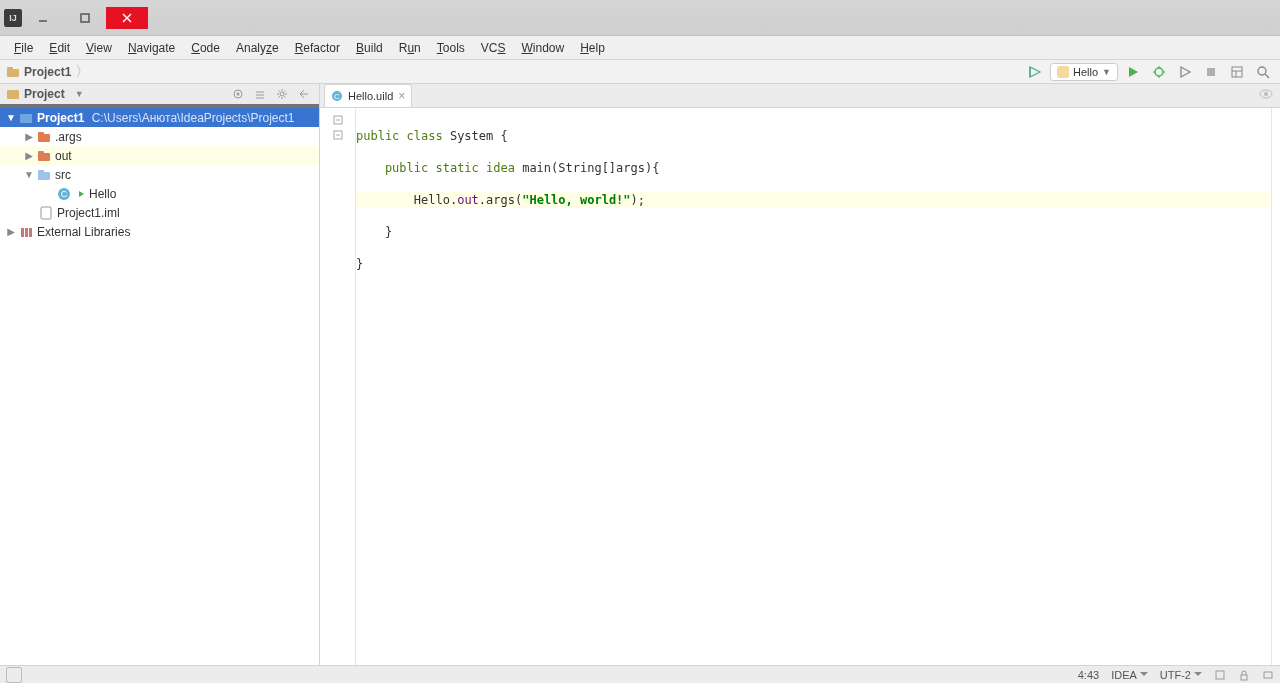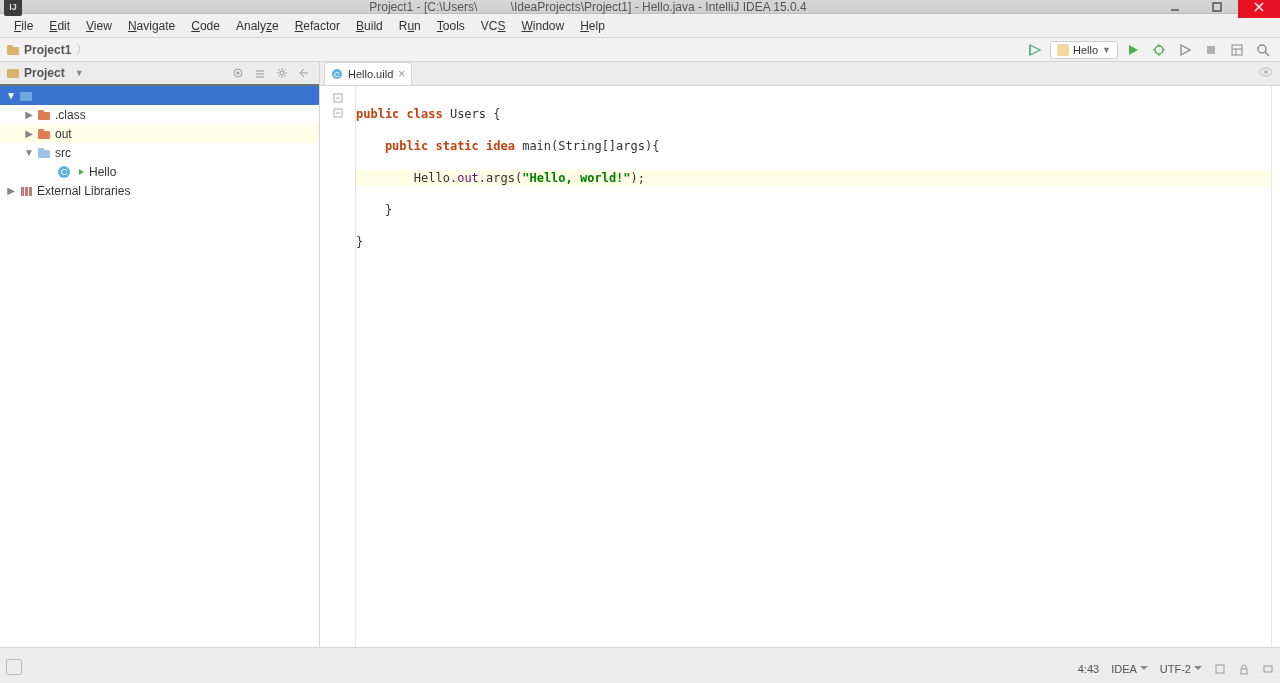--- a/index.html
+++ b/index.html
@@ -8,21 +8,21 @@
   font-size: 12px;
   background: #f0f0f0;
   width: 1280px;
   height: 683px;
   overflow: hidden;
   display: flex;
   flex-direction: column;
   color: #333;
 }
 .titlebar {
-  height: 14px;
+  height: 36px;
   background: linear-gradient(#d6d6d6, #cfcfcf);
   display: flex;
   align-items: center;
   position: relative;
   border-bottom: 1px solid #bfbfbf;
 }
 .titlebar .app-icon {
   width: 18px; height: 18px;
   background: #3c3c3c;
   color: #ddd;
@@ -99,21 +99,21 @@
   flex:1;display:flex;overflow:hidden;
 }
 .project-panel {
   width:320px;
   border-right:1px solid #d4d4d4;
   background:#fff;
   display:flex;flex-direction:column;
 }
 .project-header {
   height:24px;background:#ececec;
-  border-bottom:2px solid #737373;
+  border-bottom:4px solid #737373;
   display:flex;align-items:center;
   padding:0 6px;
 }
 .project-header .hdr-left {display:flex;align-items:center;gap:4px;font-weight:bold;color:#555;}
 .project-header .hdr-left .proj-icon {width:14px;height:14px;}
 .project-header .hdr-left .chev-down {font-size:9px;color:#888;margin-left:6px;}
 .project-header .hdr-right {margin-left:auto;display:flex;align-items:center;gap:4px;}
 .project-header .hdr-btn {width:18px;height:18px;display:flex;align-items:center;justify-content:center;color:#888;}
 .project-tree {
   flex:1;overflow:auto;font-size:12px;
@@ -151,39 +151,38 @@
 .gutter .gutter-icon {height:15px;display:flex;align-items:center;justify-content:center;}
 .code-pane {
   flex:1;font-family:Consolas,monospace;font-size:12px;
   padding:4px 0 0 0;white-space:pre;position:relative;
   line-height:16px;
   border-right:1px solid #e6e6e6;
   margin-right:8px;
 }
 .code-line {height:16px;}
 .code-line.hl {background:#fffee6;}
-.kw {color:#c2410c;font-weight:bold;}
+.kw {color:#4d7c0f;font-weight:normal;}
 .str {color:#008000;font-weight:bold;}
 .fld {color:#660e7a;}
 .statusbar {
-  height:36px;border-top:1px solid #d4d4d4;background:#ececec;
-  display:flex;align-items:flex-end;font-size:11px;color:#555;
+  height:18px;border-top:1px solid #d4d4d4;background:#ececec;
+  display:flex;align-items:center;font-size:11px;color:#555;
   padding:8px 6px;
 }
 .statusbar .sb-left {width:16px;height:16px;border:1px solid #bbb;border-radius:2px;}
 .statusbar .sb-right {margin-left:auto;display:flex;align-items:center;gap:12px;}
 .statusbar .sb-right .drop::after{content:"";display:inline-block;border:4px solid transparent;border-top-color:#888;margin-left:3px;vertical-align:middle;}
 svg {display:block;}
 </style>
 </head>
 <body>
 
 <div class="titlebar">
   <div class="app-icon">IJ</div>
-  <div class="title-text">Project1 - [C:\Users\          \IdeaProjects\Project1] - Hello.java - IntelliJ IDEA 15.0.4</div>
   <div class="win-btn min">
     <svg width="10" height="10">
         <line x1="1" y1="8" x2="9" y2="8" stroke="#555" stroke-width="1.5"></line>
       </svg>
   </div>
   <div class="win-btn max">
     <svg width="10" height="10">
         <rect x="1" y="1" width="8" height="8" fill="none" stroke="#555" stroke-width="1.5"></rect>
       </svg>
   </div>
@@ -314,30 +313,31 @@
     </div>
 
     <div class="project-tree">
       <div class="tree-row selected" style="padding-left:4px;">
         <span class="tree-arrow">▼</span>
         <span class="tree-icon">
             <svg width="14" height="14">
               <rect x="1" y="3" width="12" height="9" rx="1" fill="#6fa8dc"></rect>
             </svg>
           </span>
+        <span class="tree-label"><b>Project1</b> <span class="path">C:\Users\Анюта\IdeaProjects\Project1</span></span>
       </div>
       <div class="tree-row" style="padding-left:22px;">
         <span class="tree-arrow">▶</span>
         <span class="tree-icon">
             <svg width="14" height="14">
               <rect x="1" y="4" width="12" height="8" rx="1" fill="#e07b53"></rect>
               <rect x="1" y="2" width="6" height="3" rx="1" fill="#e07b53"></rect>
             </svg>
           </span>
-        <span class="tree-label">.class</span>
+        <span class="tree-label">.args</span>
       </div>
       <div class="tree-row" style="padding-left:22px;background:#fffee6;">
         <span class="tree-arrow">▶</span>
         <span class="tree-icon">
             <svg width="14" height="14">
               <rect x="1" y="4" width="12" height="8" rx="1" fill="#e07b53"></rect>
               <rect x="1" y="2" width="6" height="3" rx="1" fill="#e07b53"></rect>
             </svg>
           </span>
         <span class="tree-label">out</span>
@@ -358,20 +358,28 @@
               <circle cx="7" cy="7" r="6" fill="#5fb4d8"></circle>
               <text x="7" y="10" font-size="9" text-anchor="middle" fill="#fff" font-family="sans-serif">C</text>
             </svg>
           </span>
         <span style="margin-left:3px;">
             <svg width="8" height="8">
               <path d="M1 1v6l5-3z" fill="#4caf50"></path>
             </svg>
           </span>
         <span class="tree-label" style="margin-left:3px;">Hello</span>
+      </div>
+      <div class="tree-row" style="padding-left:38px;">
+        <span class="tree-icon">
+            <svg width="14" height="14">
+              <rect x="2" y="1" width="10" height="12" rx="1" fill="#fff" stroke="#999"></rect>
+            </svg>
+          </span>
+        <span class="tree-label">Project1.iml</span>
       </div>
       <div class="tree-row" style="padding-left:4px;">
         <span class="tree-arrow">▶</span>
         <span class="tree-icon">
             <svg width="14" height="14">
               <rect x="2" y="3" width="3" height="9" fill="#c27b7b"></rect>
               <rect x="6" y="3" width="3" height="9" fill="#c27b7b"></rect>
               <rect x="10" y="3" width="3" height="9" fill="#c27b7b"></rect>
             </svg>
           </span>
@@ -408,21 +416,21 @@
             </svg>
           </div>
         <div class="gutter-icon">
             <svg width="10" height="10">
               <rect x="1" y="1" width="8" height="8" fill="none" stroke="#aaa"></rect>
               <line x1="3" y1="5" x2="7" y2="5" stroke="#aaa"></line>
             </svg>
           </div>
       </div>
       <div class="code-pane">
-<div class="code-line"><span class="kw">public class </span><span>Users {</span></div>
+<div class="code-line"><span class="kw">public class </span><span>System {</span></div>
 <div class="code-line"><span class="kw">    public static idea </span><span>main(String[]args){</span></div>
 <div class="code-line hl"><span>        Hello.</span><span class="fld">out</span><span>.args(</span><span class="str">"Hello, world!"</span><span>);</span></div>
 <div class="code-line"><span>    }</span></div>
 <div class="code-line"><span>}</span></div>
       </div>
     </div>
   </div>
 </div>
 
 <div class="statusbar">

